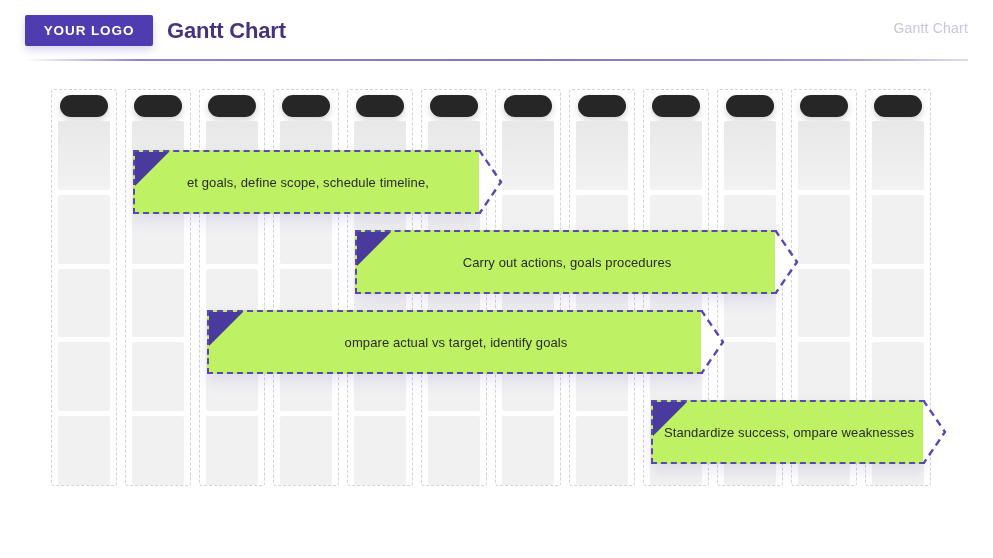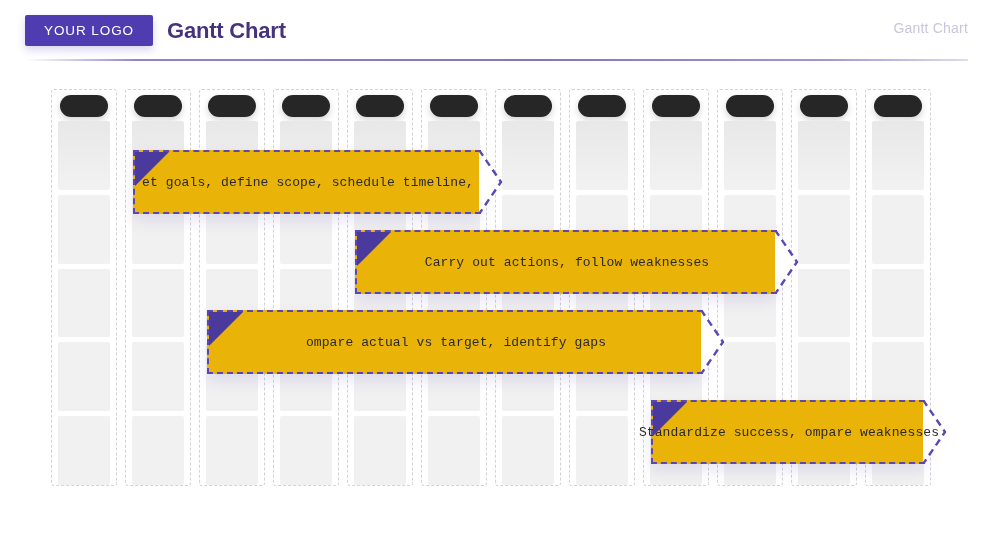--- a/index.html
+++ b/index.html
@@ -17,21 +17,21 @@
   }
   #logo-badge{
     position:absolute;left:25px;top:15px;
     width:128px;height:31px;
     background:#4f3cb0;
     border-radius:2px;
     display:flex;align-items:center;justify-content:center;
     box-shadow:0 4px 8px rgba(79,60,176,.22);
   }
   #logo-badge span{
-    color:#ffffff;font-size:13.5px;font-weight:normal;letter-spacing:.9px;
+    color:#ffffff;font-size:13.5px;font-weight:bold;letter-spacing:.9px;
   }
   #page-title{
     position:absolute;left:167px;top:15px;
     font-size:22px;font-weight:bold;color:#45337d;letter-spacing:-.2px;
     line-height:31px;
   }
   #header-watermark{
     position:absolute;right:25px;top:20px;
     font-size:14px;color:#c9c6dc;letter-spacing:.2px;
   }
@@ -78,27 +78,26 @@
 
   
   .banner{
     position:absolute;
     height:64px;
     box-sizing:border-box;
   }
   .banner-body{
     position:absolute;left:0;top:0;bottom:0;
     right:22px;
-    background:#eab308;
+    background:#bef264;
     border:2px dashed #5b46b5;
     border-right:none;
     box-sizing:border-box;
     display:flex;align-items:center;justify-content:center;
     box-shadow:0 7px 14px rgba(91,70,181,.13);
-    font-family:Liberation Mono, monospace;
   }
   .banner-tip{
     position:absolute;top:0;bottom:0;right:0;width:24px;
   }
   .banner-tip svg{display:block;width:100%;height:100%;}
   .banner-corner{
     position:absolute;left:0;top:0;
     width:34px;height:34px;
     background:#4b3a9e;
     clip-path:polygon(0 0,100% 0,0 100%);
@@ -253,32 +252,32 @@
       </div>
       <div class="banner-tip">
         <svg viewBox="0 0 24 64" preserveAspectRatio="none">
           <path d="M0 0 L22 32 L0 64" fill="#ffffff" stroke="#5b46b5" stroke-width="2.4" stroke-dasharray="7 5" stroke-linejoin="round"></path>
         </svg>
       </div>
     </div>
     <div class="banner" style="left: 304px; width: 444px; top: 141px;">
       <div class="banner-body">
         <div class="banner-corner"></div>
-        <div class="banner-label">Carry out actions, follow weaknesses</div>
+        <div class="banner-label">Carry out actions, goals procedures</div>
       </div>
       <div class="banner-tip">
         <svg viewBox="0 0 24 64" preserveAspectRatio="none">
           <path d="M0 0 L22 32 L0 64" fill="#ffffff" stroke="#5b46b5" stroke-width="2.4" stroke-dasharray="7 5" stroke-linejoin="round"></path>
         </svg>
       </div>
     </div>
     <div class="banner" style="left: 156px; width: 518px; top: 221px;">
       <div class="banner-body">
         <div class="banner-corner"></div>
-        <div class="banner-label">ompare actual vs target, identify gaps</div>
+        <div class="banner-label">ompare actual vs target, identify goals</div>
       </div>
       <div class="banner-tip">
         <svg viewBox="0 0 24 64" preserveAspectRatio="none">
           <path d="M0 0 L22 32 L0 64" fill="#ffffff" stroke="#5b46b5" stroke-width="2.4" stroke-dasharray="7 5" stroke-linejoin="round"></path>
         </svg>
       </div>
     </div>
     <div class="banner" style="left: 600px; width: 296px; top: 311px;">
       <div class="banner-body">
         <div class="banner-corner"></div>

